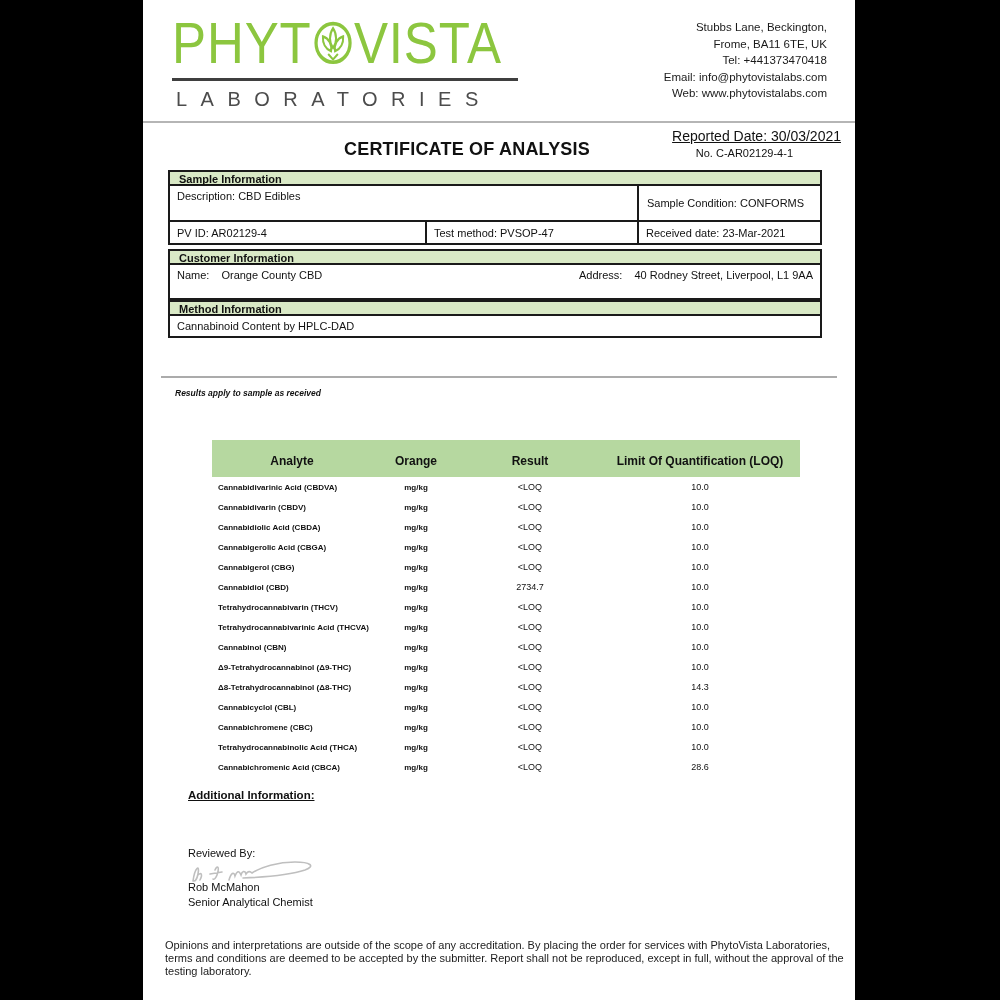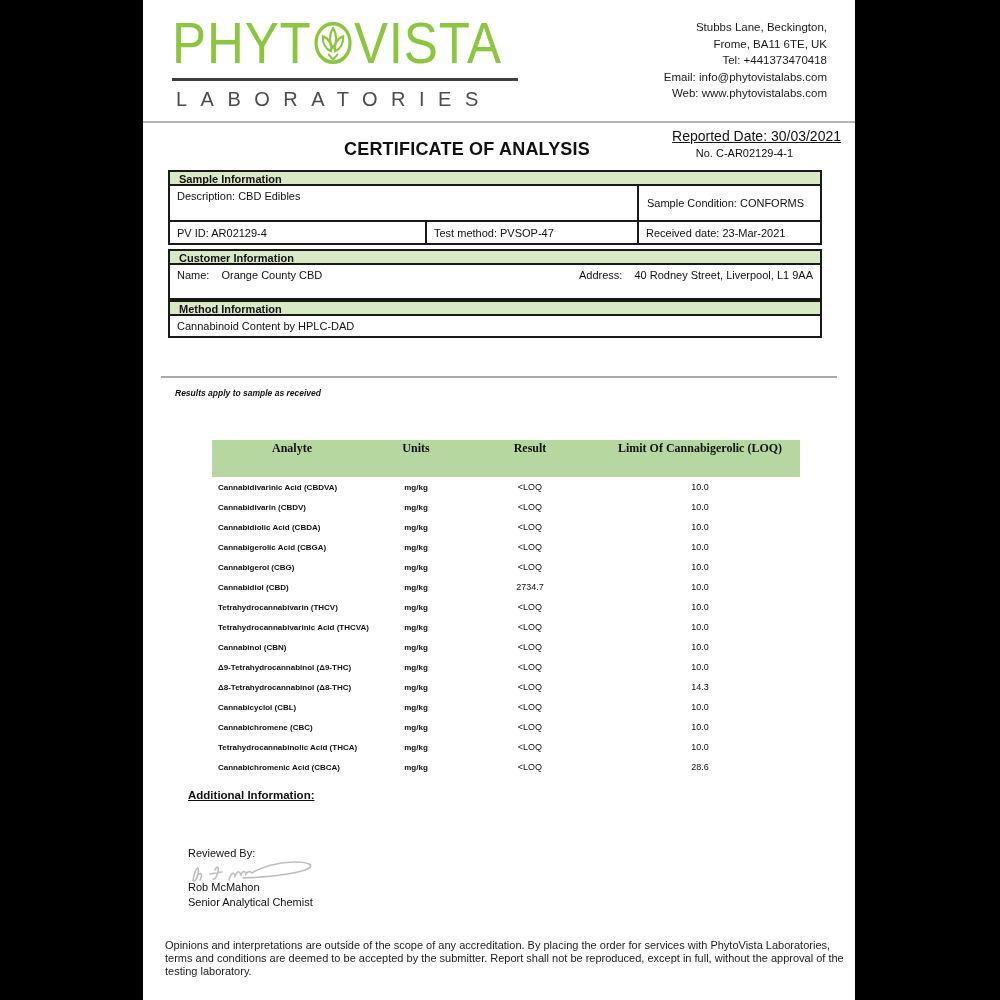--- a/index.html
+++ b/index.html
@@ -48,21 +48,21 @@
   .method-cell { height:22px; display:flex; align-items:center; padding-left:7px;
                  border-left:2px solid #1a1a1a; border-right:2px solid #1a1a1a;
                  border-bottom:2px solid #1a1a1a; }
 
   .divider { position:absolute; left:18px; right:18px; top:376px; height:2px; background:#ababab; }
   .note { position:absolute; left:32px; top:388px; font-size:8.5px; font-weight:bold; font-style:italic; }
 
   
   .results { position:absolute; left:69px; top:440px; width:588px; }
   .res-head { display:flex; height:37px; background:#b6d8a0; font-weight:bold; font-size:12px; }
-  .res-head > div { display:flex; justify-content:center; padding-top:1px;font-family:Liberation Serif, serif; }
+  .res-head > div { display:flex; justify-content:center; padding-top:14px; }
   .col-a { width:160px; } .col-u { width:88px; } .col-r { width:140px; } .col-l { width:200px; }
   .res-row { display:flex; height:20px; align-items:center; }
   .res-row .col-a { padding-left:6px; font-size:8px; font-weight:bold; }
   .res-row .col-u { text-align:center; font-size:8px; font-weight:bold; }
   .res-row .col-r, .res-row .col-l { text-align:center; font-size:9px; }
 
   
   .additional { position:absolute; left:45px; top:789px; font-size:11.5px; font-weight:bold;text-decoration:underline; }
   .reviewed { position:absolute; left:45px; top:847px; font-size:11px; }
   .signature { position:absolute; left:40px; top:855px; }
@@ -139,23 +139,23 @@
     </div>
     <div class="method-cell">Cannabinoid Content by HPLC-DAD</div>
   </div>
 
   <div class="divider"></div>
   <div class="note">Results apply to sample as received</div>
 
   <div class="results">
     <div class="res-head">
       <div class="col-a">Analyte</div>
-      <div class="col-u">Units</div>
+      <div class="col-u">Orange</div>
       <div class="col-r">Result</div>
-      <div class="col-l">Limit Of Cannabigerolic (LOQ)</div>
+      <div class="col-l">Limit Of Quantification (LOQ)</div>
     </div>
     <div>
 
         <div class="res-row">
           <div class="col-a">Cannabidivarinic Acid (CBDVA)</div>
           <div class="col-u">mg/kg</div>
           <div class="col-r">&lt;LOQ</div>
           <div class="col-l">10.0</div>
         </div>
 

